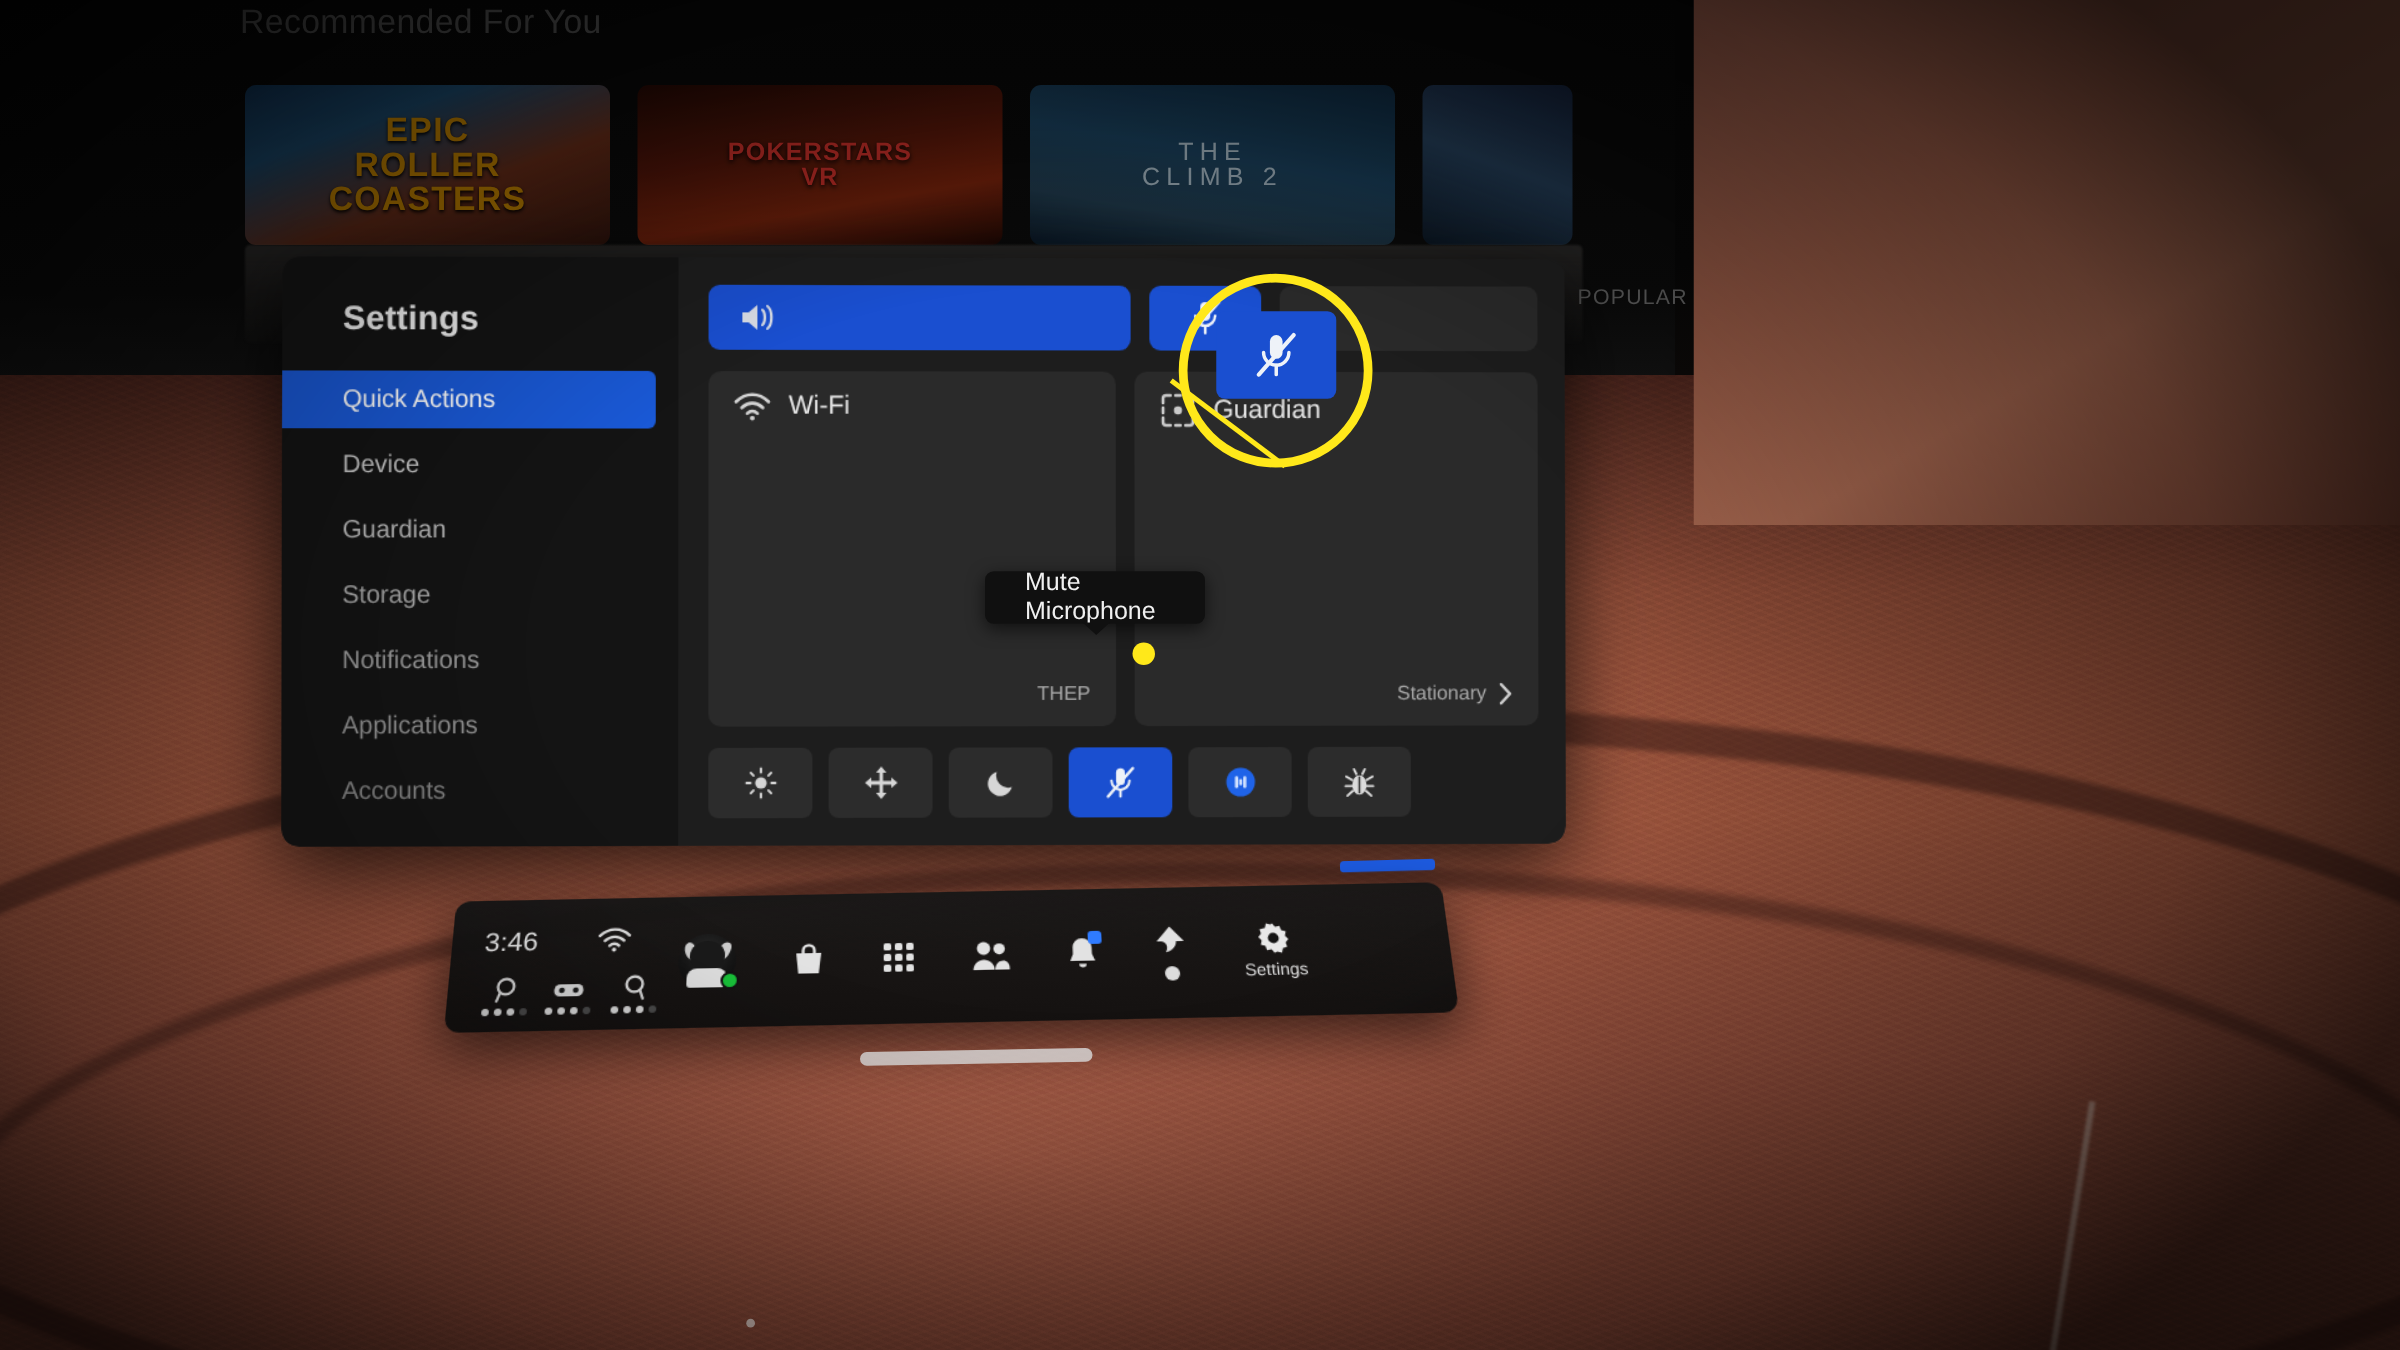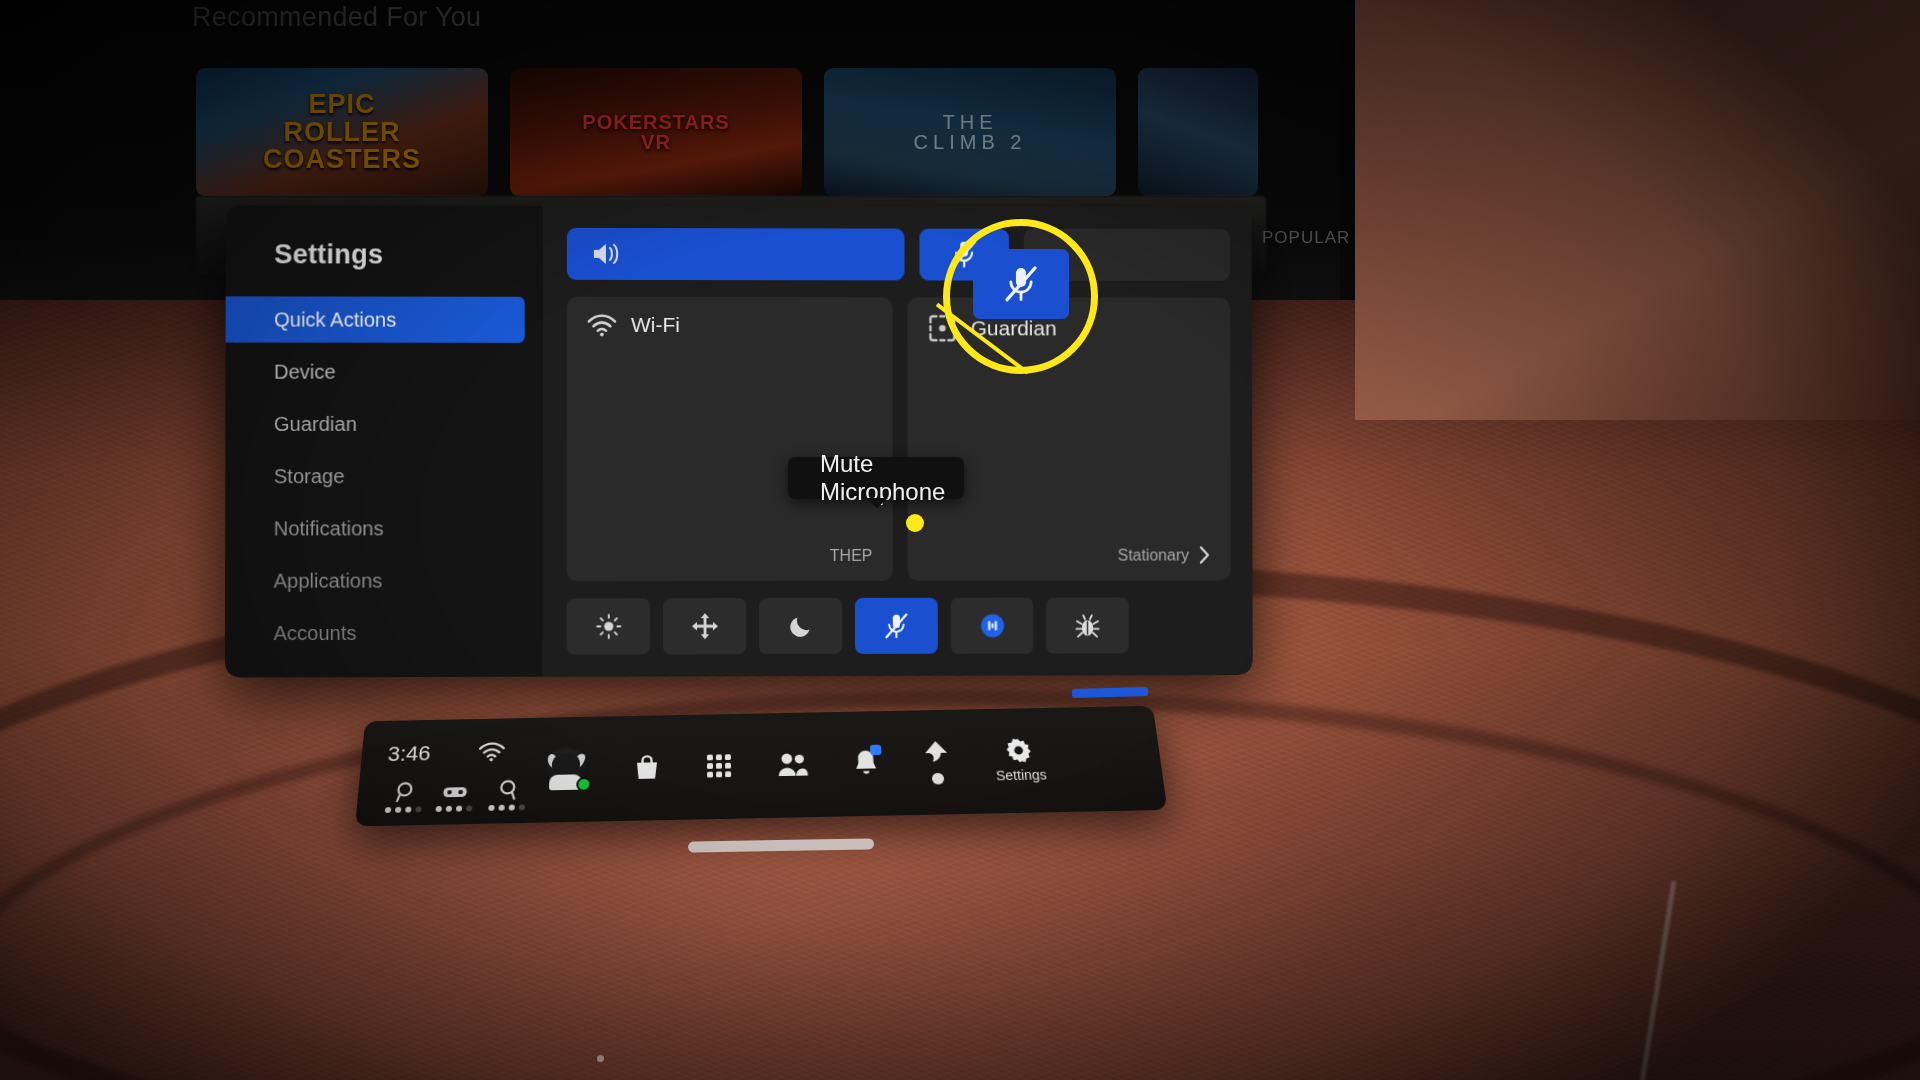--- a/index.html
+++ b/index.html
@@ -148,21 +148,21 @@
     width:83px; height:56px; border-radius:8px; background:#2c2c2c;
     display:flex; align-items:center; justify-content:center;
   }
   .qa-btn.on{ background:#1a4fd0; }
 
   
   .tooltip{
     position:absolute; left:788px; top:457px; width:176px; height:42px;
     background:#101010; border-radius:7px;
     display:flex; align-items:center; justify-content:center;
-    color:#f0f0f0; font-size:24px; z-index:40;
+    color:#f0f0f0; font-size:20px; z-index:40;
     box-shadow:0 4px 14px rgba(0,0,0,.6);
     padding-left:32px;
   }
   .tooltip::after{
     content:""; position:absolute; left:78px; bottom:-9px;
     border-left:11px solid transparent; border-right:11px solid transparent;
     border-top:10px solid #101010;
   }
 
   

